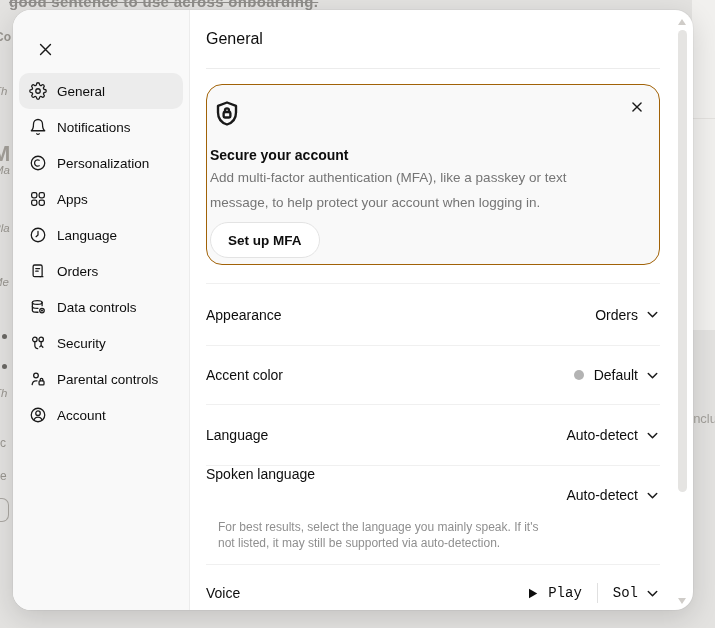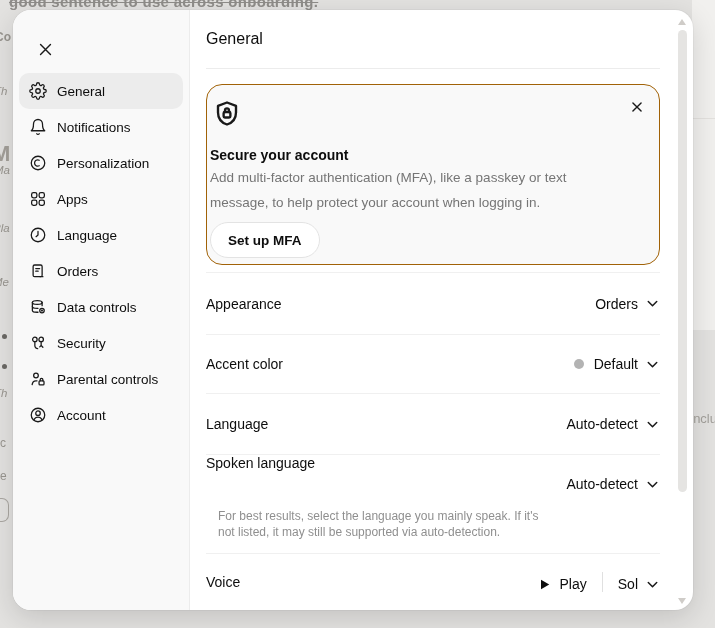--- a/index.html
+++ b/index.html
@@ -54,32 +54,32 @@
   .card-shield{margin-left:2px;}
   .card-close{position:absolute;top:8px;right:8px;width:28px;height:28px;border:none;background:transparent;
     display:flex;align-items:center;justify-content:center;cursor:pointer;border-radius:6px;padding:0;}
   .card-title{margin-top:14px;font-size:14px;font-weight:700;color:#0d0d0d;}
   .card-desc{margin-top:2px;font-size:13.5px;line-height:25px;color:#757575;max-width:400px;}
   .mfa-btn{margin-top:7px;height:36px;padding:0 17px;border-radius:18px;border:1px solid #e3e3e3;
     background:#ffffff;font-family:inherit;font-size:13.5px;font-weight:700;color:#0d0d0d;cursor:pointer;text-align:center;}
 
   
   .row{display:flex;align-items:center;justify-content:space-between;border-top:1px solid #f0f0f0;}
-  .row-appearance{margin-top:7px;height:61px;}
+  .row-appearance{margin-top:18px;height:61px;}
   .row-accent{height:58px;}
   .row-language{height:60px;text-align:center;}
   .row-spoken{border-top:1px solid #f0f0f0;}
   .row-spoken .row-line{height:58px;display:flex;justify-content:space-between;}
   .row-voice{height:56px;border-bottom:1px solid #f0f0f0;}
   .row-label{font-size:14px;color:#0d0d0d;}
   .row-value{display:flex;align-items:center;gap:7px;cursor:pointer;font-size:14px;color:#0d0d0d;}
   .chev{width:15px;height:15px;}
   .dot{width:10px;height:10px;border-radius:50%;background:#b3b3b3;margin-right:3px;}
   .help{font-size:12px;line-height:16px;color:#8f8f8f;max-width:334px;margin:-5px 12px 0;padding-bottom:13px;}
-  .voice-controls{display:flex;align-items:flex-end;}
+  .voice-controls{display:flex;align-items:center;font-family:Liberation Mono, monospace;}
   .play-btn{display:flex;align-items:center;gap:9px;font-size:14px;color:#0d0d0d;cursor:pointer;
     background:none;border:none;padding:0;font-family:inherit;}
   .vsep{width:1px;height:20px;background:#e0e0e0;margin:0 15px;}
 
   
   .sb-thumb{position:absolute;right:6px;top:20px;width:9px;height:462px;border-radius:5px;background:#e5e4e2;}
   .sb-up{position:absolute;right:7px;top:9px;width:0;height:0;
     border-left:4px solid transparent;border-right:4px solid transparent;border-bottom:6px solid #cfccc8;}
   .sb-down{position:absolute;right:7px;bottom:6px;width:0;height:0;
     border-left:4px solid transparent;border-right:4px solid transparent;border-top:6px solid #cfccc8;}

